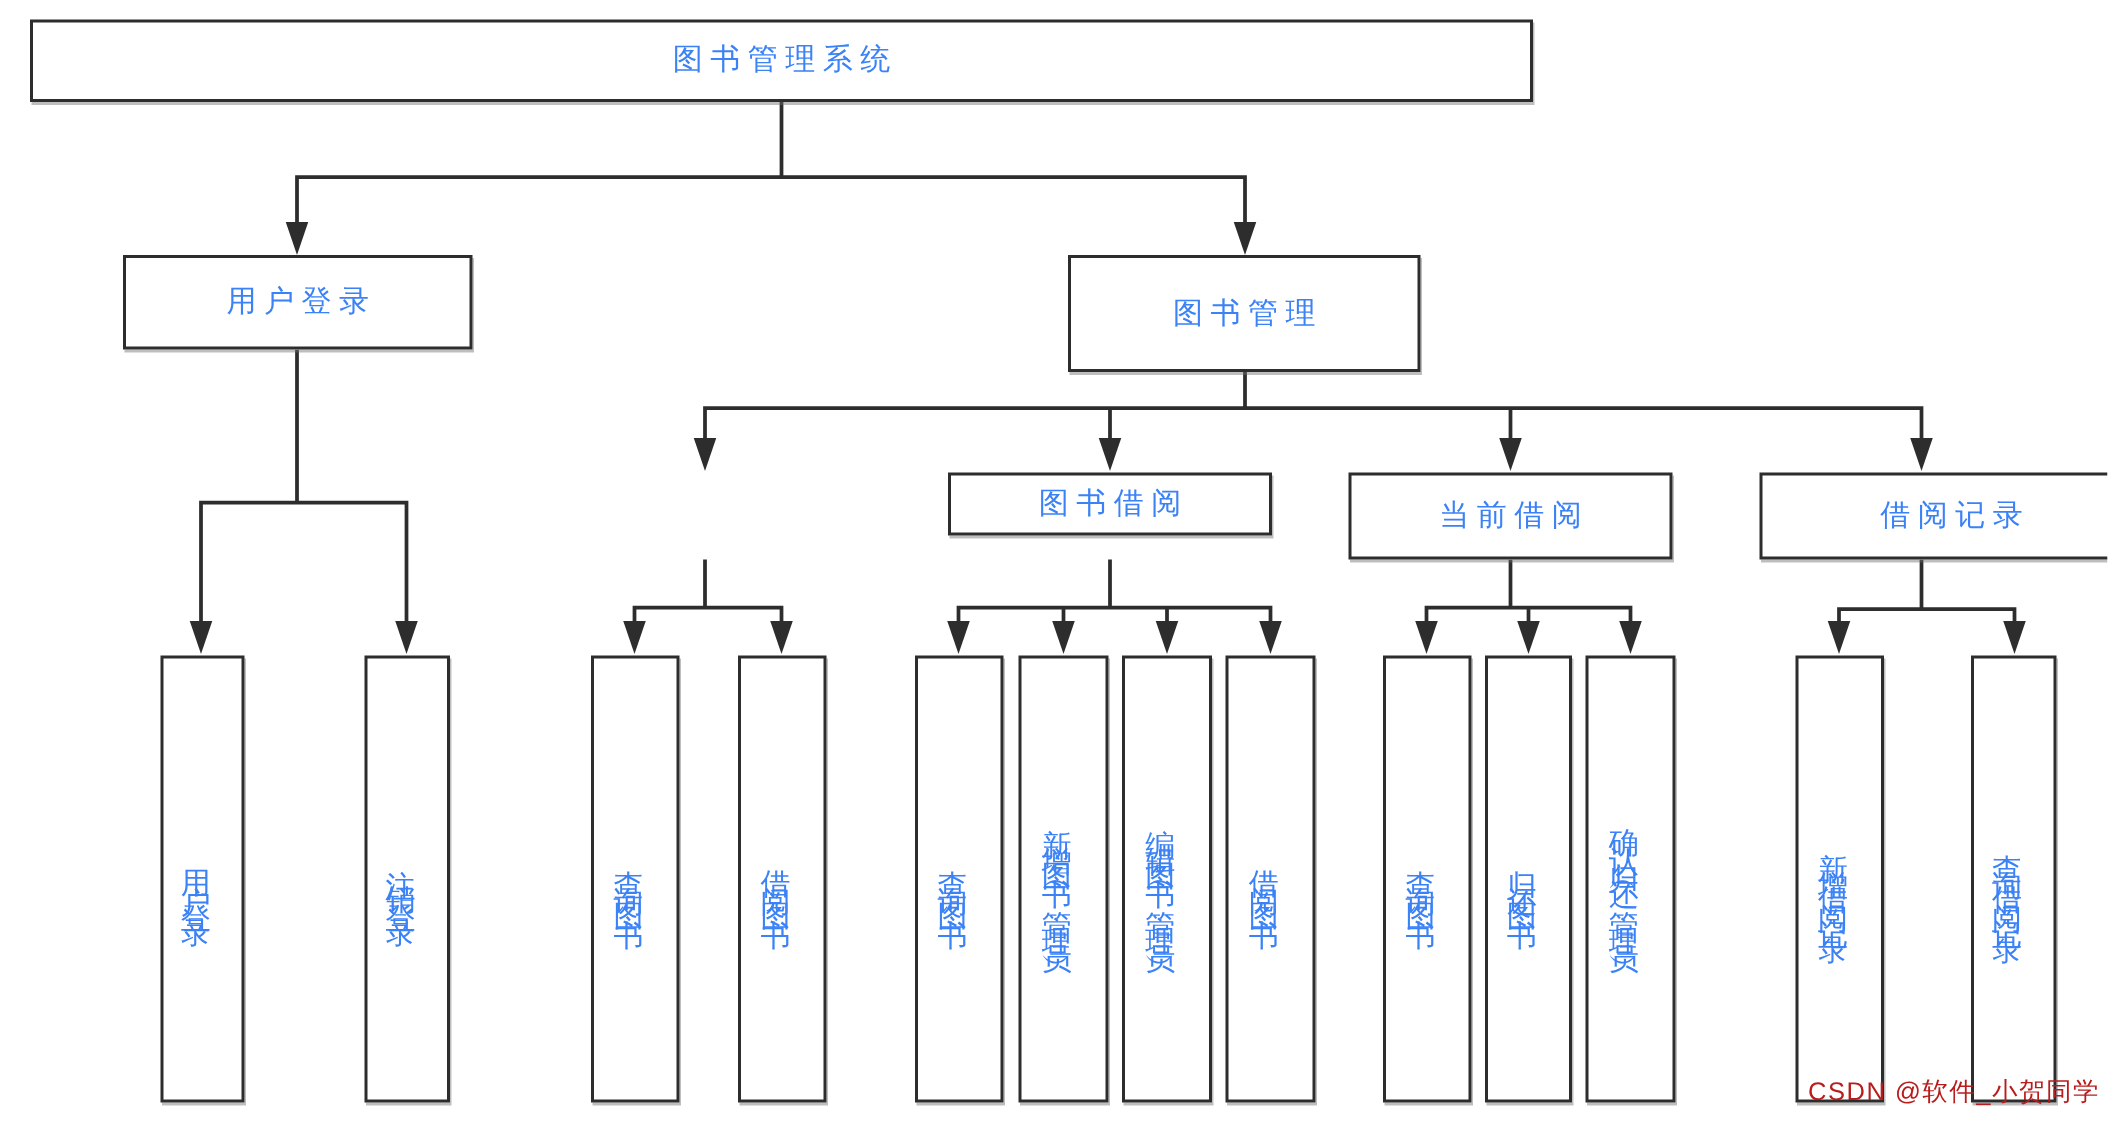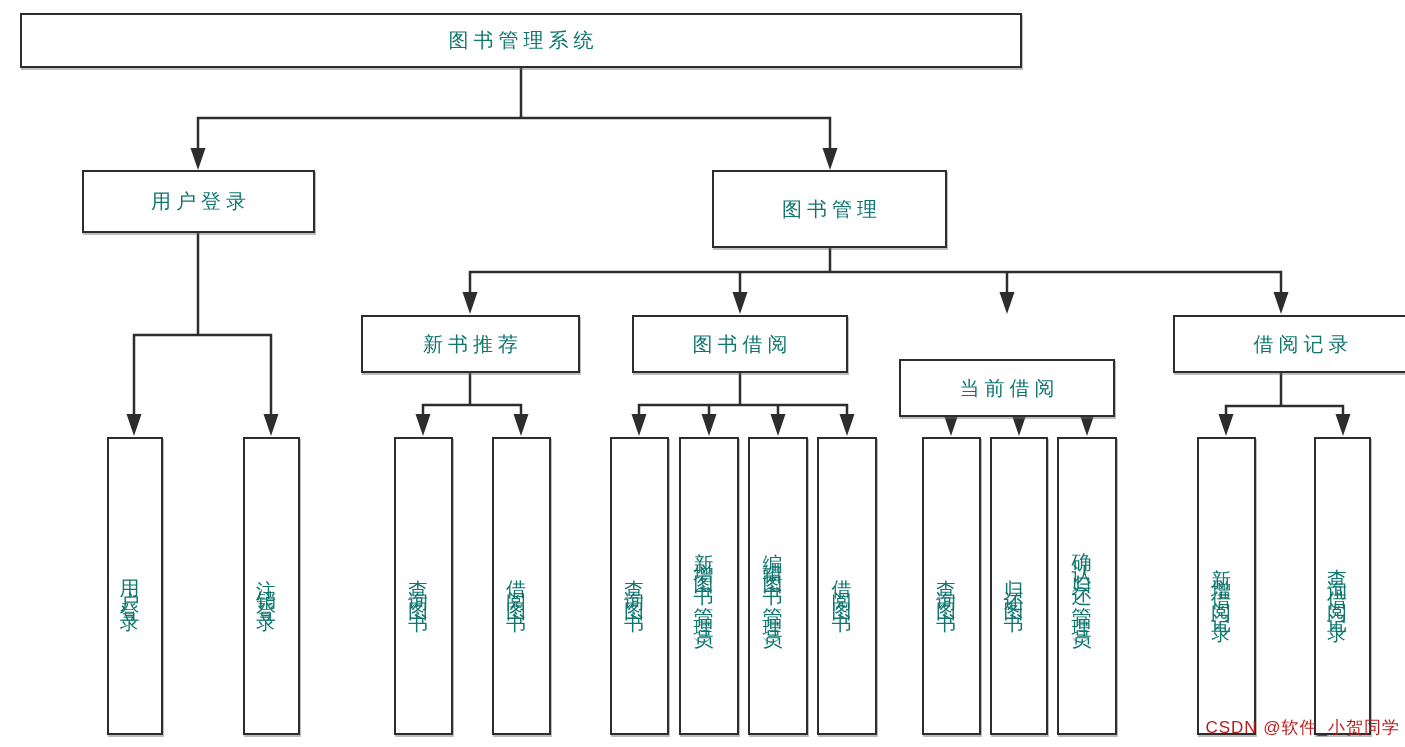--- a/index.html
+++ b/index.html
@@ -18,21 +18,21 @@
   }
   .box {
     position: absolute;
     box-sizing: border-box;
     background: #ffffff;
     border: 2px solid #2d2d2d;
     box-shadow: 1px 2px 0 rgba(110,110,110,0.45);
     display: flex;
     align-items: center;
     justify-content: center;
-    color: #0f766e;
+    color: #3b82f6;
   }
   .box .lbl {
     font-size: 20px;
     line-height: 1.15;
     white-space: nowrap;
   }
   .h .lbl {
     letter-spacing: 5px;
     padding-left: 5px; 
   }
@@ -51,22 +51,22 @@
     letter-spacing: 1px;
     color: #b91c1c;
     white-space: nowrap;
   }
 
   
   #n-root   { left: 20px;   top: 13px;  width: 1002px; height: 55px; }
   #n-login  { left: 82px;   top: 170px; width: 233px;  height: 63px; }
   #n-mgmt   { left: 712px;  top: 170px; width: 235px;  height: 78px; }
   #n-newrec { left: 361px;  top: 315px; width: 219px;  height: 58px; }
-  #n-borrow { left: 632px;  top: 315px; width: 216px;  height: 58px; }
-  #n-current{ left: 899px;  top: 315px; width: 216px;  height: 58px; margin-top: 44px; }
+  #n-borrow { left: 632px;  top: 315px; width: 216px;  height: 42px; }
+  #n-current{ left: 899px;  top: 315px; width: 216px;  height: 58px; }
   #n-record { left: 1173px; top: 315px; width: 256px;  height: 58px; }
 
   .leaf { top: 437px; height: 298px; }
   #l-g1a { left: 107px;  width: 56px; }
   #l-g1b { left: 243px;  width: 57px; }
   #l-g2a { left: 394px;  width: 59px; }
   #l-g2b { left: 492px;  width: 59px; }
   #l-g3a { left: 610px;  width: 59px; }
   #l-g3b { left: 679px;  width: 60px; }
   #l-g3c { left: 748px;  width: 60px; }
@@ -126,23 +126,20 @@
     <span class="lbl">图书管理系统</span>
   </div>
 
   <div class="box h" id="n-login">
     <span class="lbl">用户登录</span>
   </div>
   <div class="box h" id="n-mgmt">
     <span class="lbl">图书管理</span>
   </div>
 
-  <div class="box h" id="n-newrec">
-    <span class="lbl">新书推荐</span>
-  </div>
   <div class="box h" id="n-borrow">
     <span class="lbl">图书借阅</span>
   </div>
   <div class="box h" id="n-current">
     <span class="lbl">当前借阅</span>
   </div>
   <div class="box h" id="n-record">
     <span class="lbl">借阅记录</span>
   </div>
 

